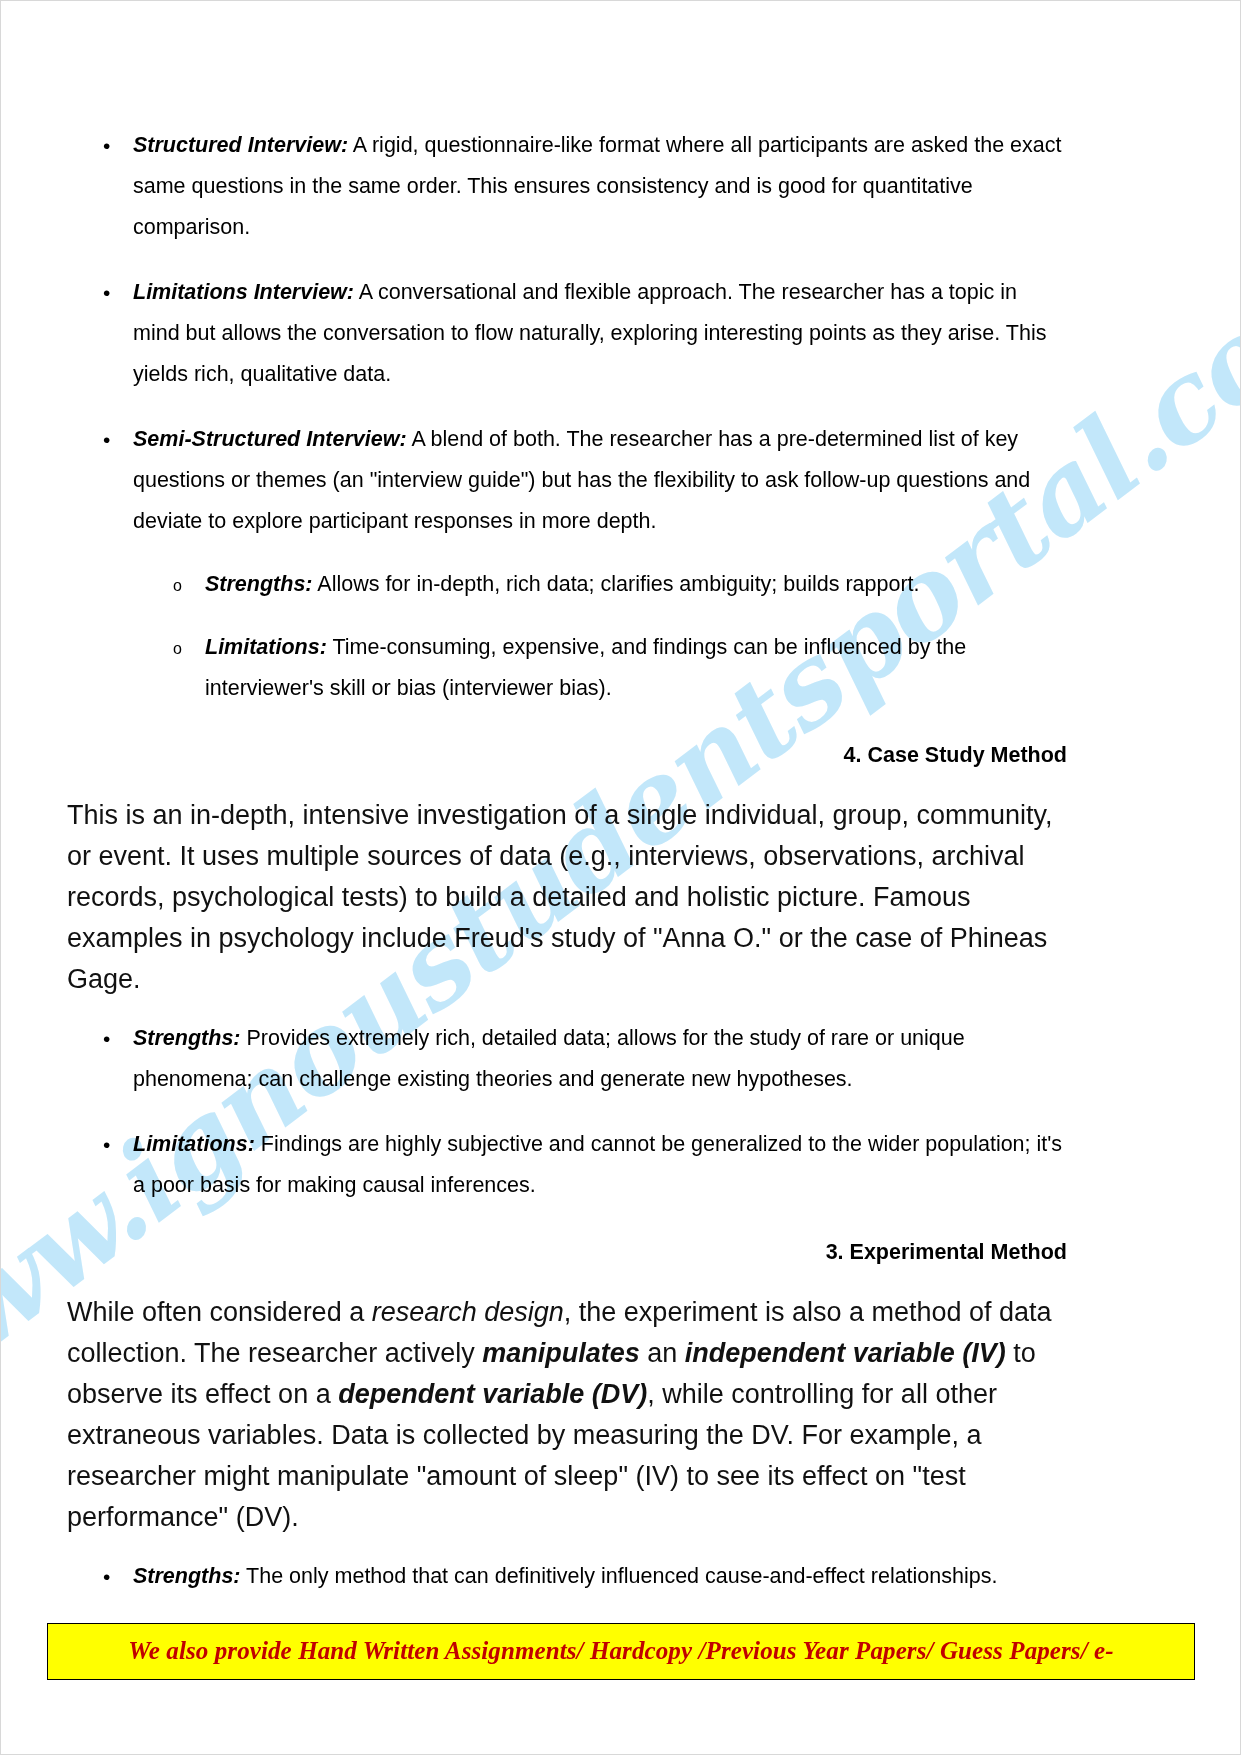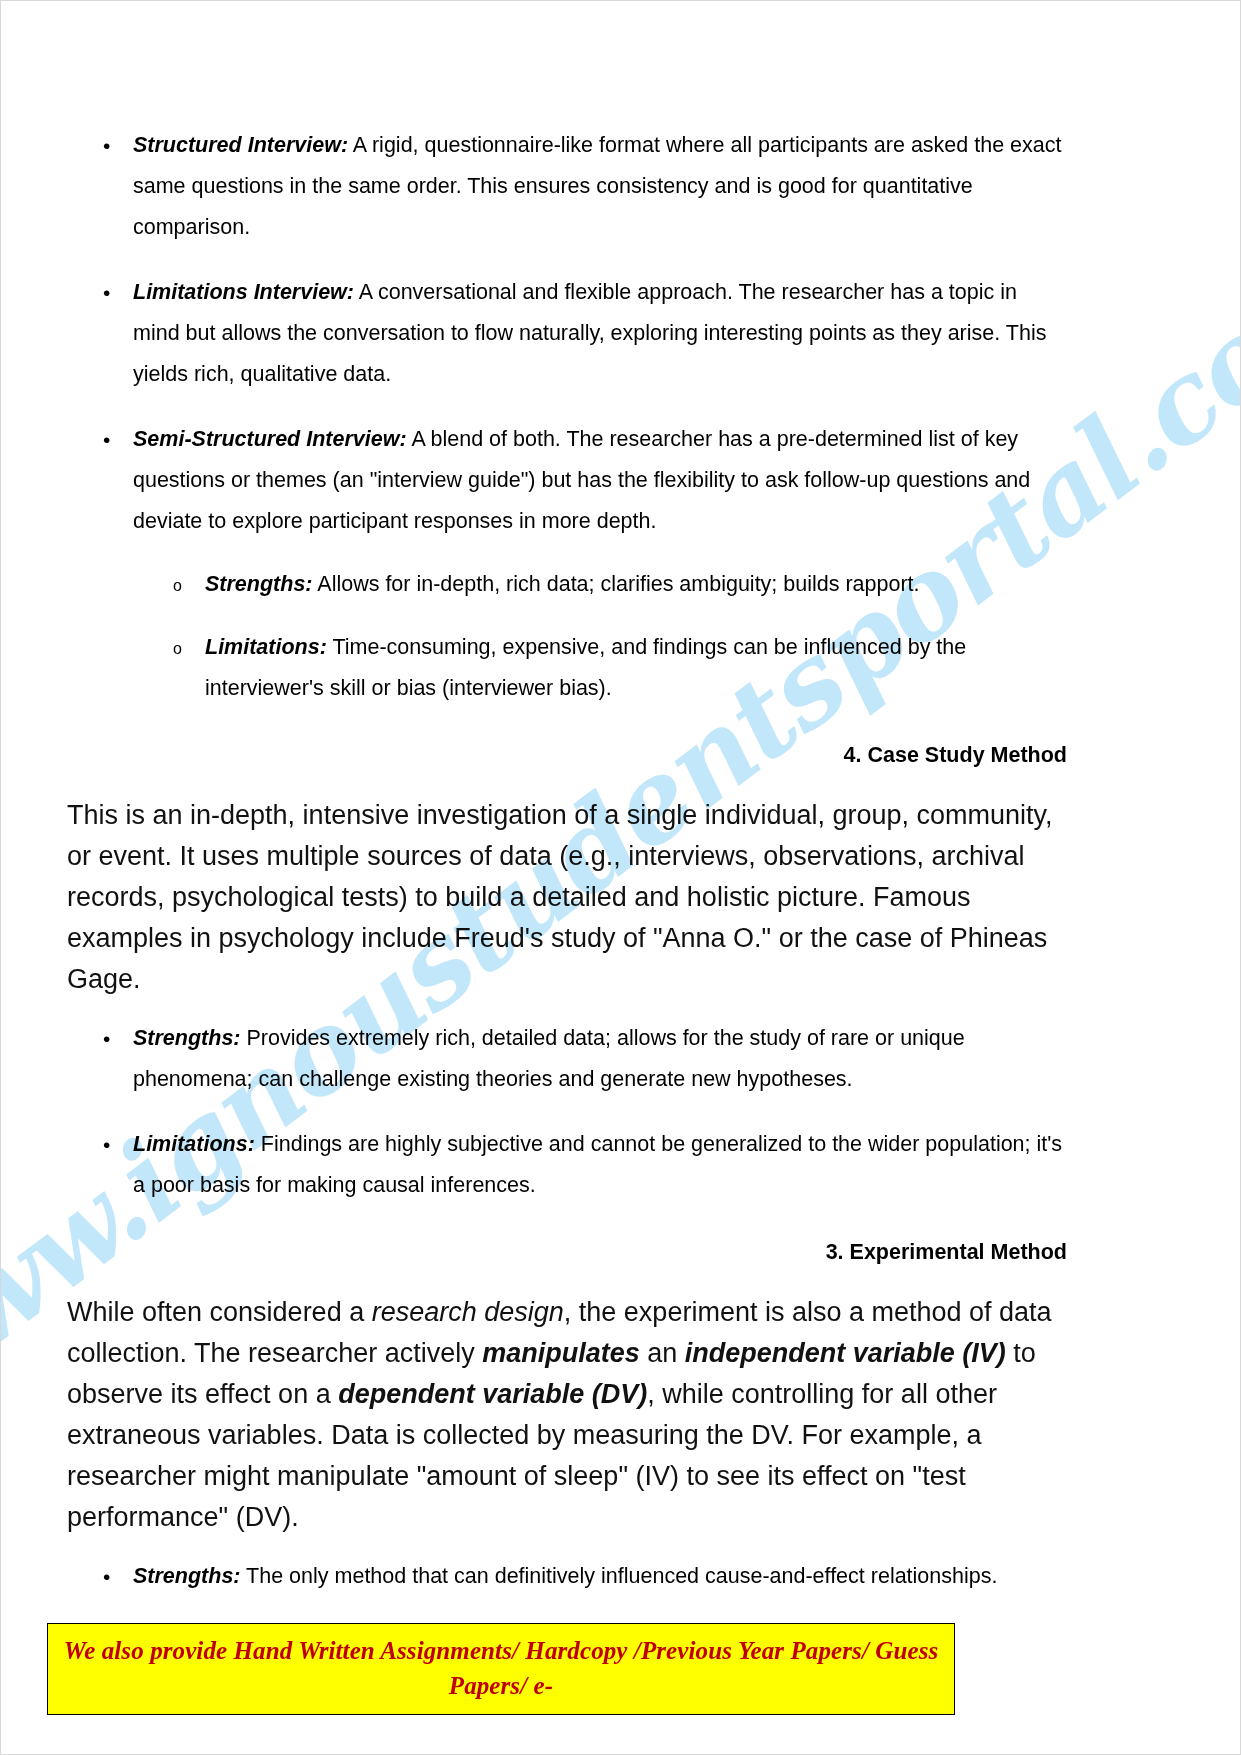--- a/index.html
+++ b/index.html
@@ -113,21 +113,21 @@
   }
 
   b, .b { font-weight: 700; font-style: italic; }
   i, .i { font-style: italic; }
 
   
   .footer {
     position: absolute;
     left: 46px;
     top: 1622px;
-    width: 908px;
+    width: 1148px;
     box-sizing: border-box;
     background: #ffff00;
     border: 1px solid #000000;
     padding: 9px 10px 11px 10px;
     text-align: center;
     z-index: 3;
   }
   .footer-line {
     font-family: "Liberation Serif", serif;
     font-style: italic;

